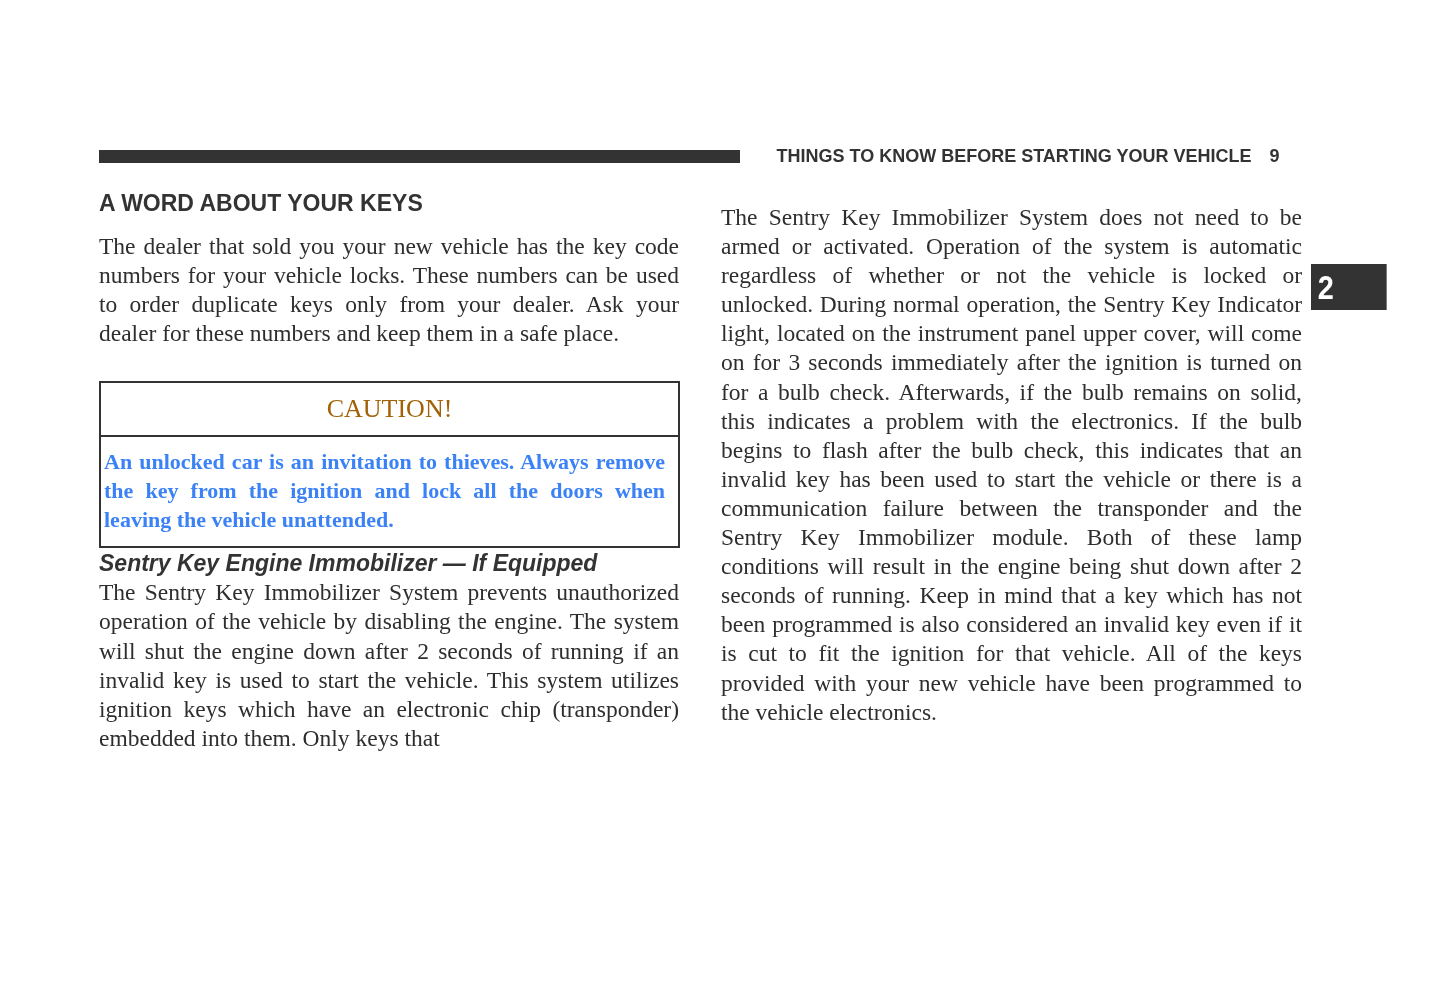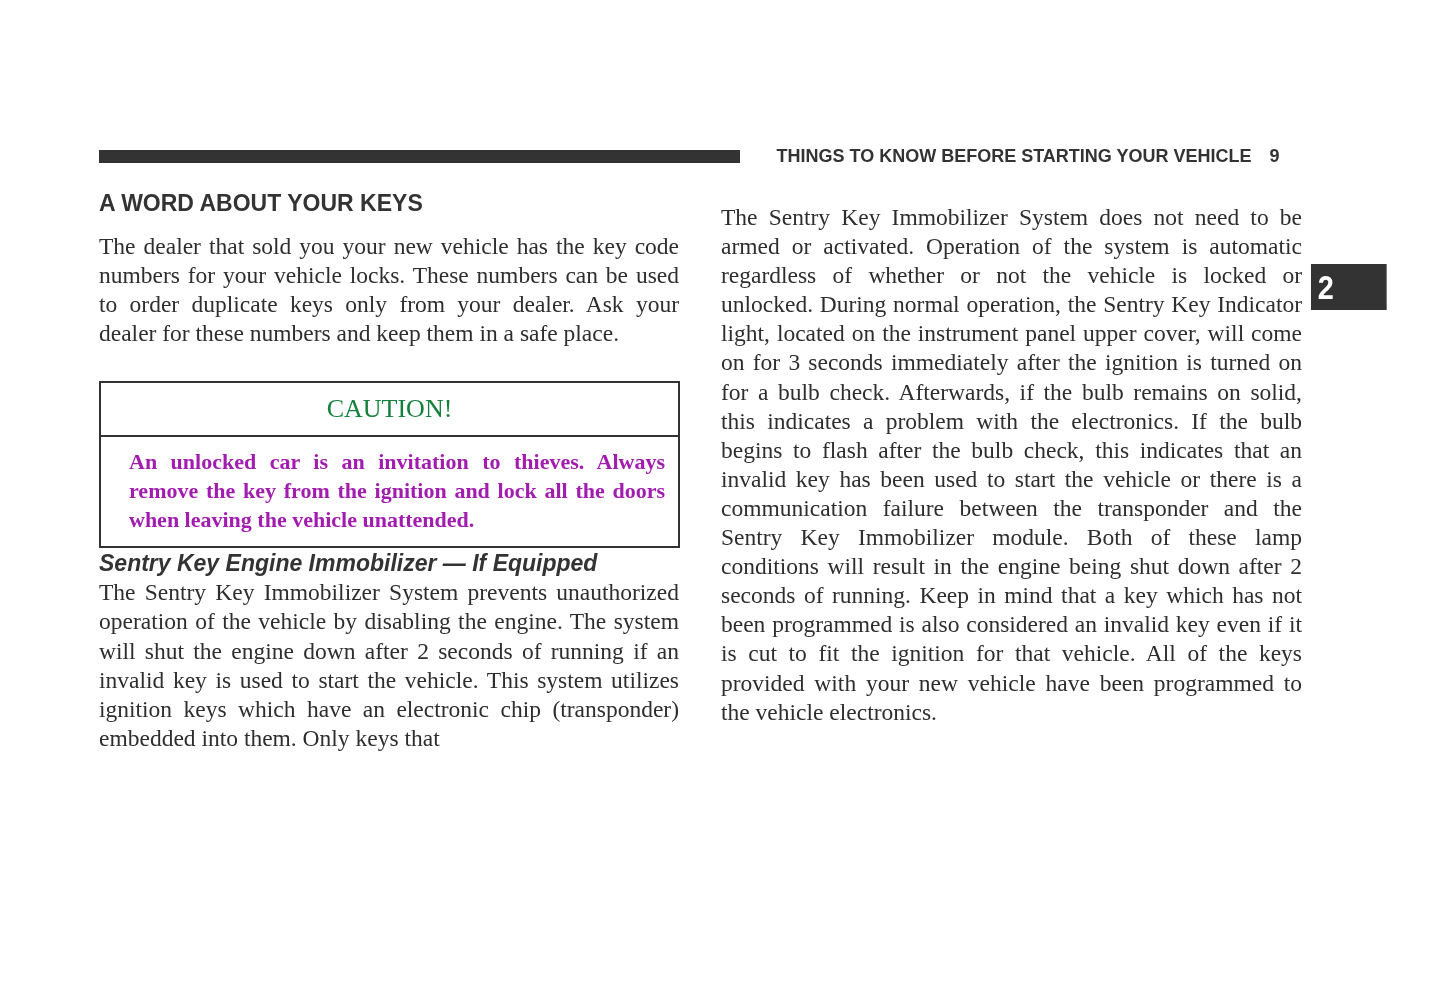--- a/index.html
+++ b/index.html
@@ -32,25 +32,25 @@
   }
   p.body {
     margin: 0; font-size: 23.5px; line-height: 29.1px; text-align: justify; color: #2e2e2e;
   }
   p.gap { margin-top: 14px; }
   .caution {
     margin-top: 33px; border: 2px solid #333; width: 581px; box-sizing: border-box;
   }
   .caution-title {
     text-align: center; font-size: 26px; line-height: 52px; border-bottom: 2px solid #333;
-    color: #15803d;
+    color: #a16207;
   }
   .caution-body {
-    padding: 10px 13px 12px 28px; font-weight: bold; font-size: 22px; line-height: 29px;
-    text-align: justify; color: #a21caf;
+    padding: 10px 13px 12px 3px; font-weight: bold; font-size: 22px; line-height: 29px;
+    text-align: justify; color: #3b82f6;
   }
   .sub { margin-top: 24px; font-style: italic; }
 </style>
 </head>
 <body>
 
 <div class="header-bar"></div>
 <div class="header-title">
   <span>THINGS TO KNOW BEFORE STARTING YOUR VEHICLE</span>
   <span class="num">9</span>

